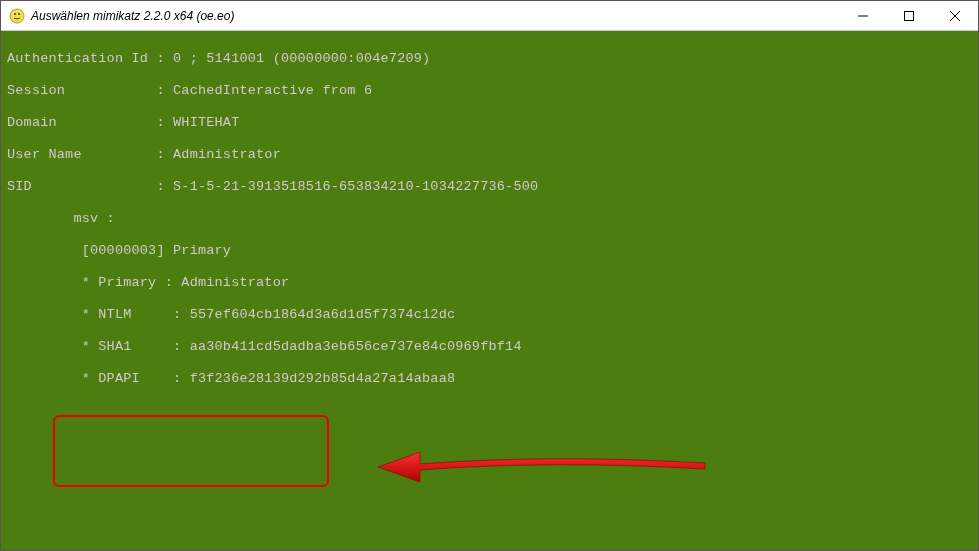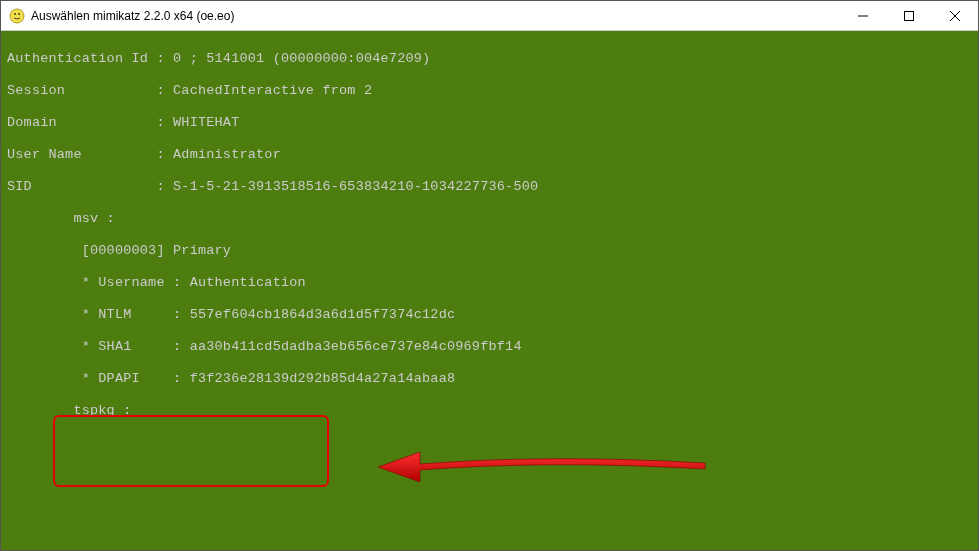--- a/index.html
+++ b/index.html
@@ -11,20 +11,21 @@
       overflow: hidden;
       border: 1px solid #555;
     }
     .titlebar {
       background: #fff;
       height: 30px;
       display: flex;
       align-items: center;
       padding-left: 8px;
       border-bottom: 1px solid #ccc;
+      font-style: italic;
     }
     .app-icon {
       width: 16px;
       height: 16px;
       margin-right: 6px;
     }
     .title-text {
       font-family: 'Segoe UI', sans-serif;
       font-size: 12px;
       color: #000;
@@ -101,31 +102,30 @@
       <svg width="10" height="10">
           <line x1="0" y1="0" x2="10" y2="10" stroke="#000" stroke-width="1"></line>
           <line x1="10" y1="0" x2="0" y2="10" stroke="#000" stroke-width="1"></line>
         </svg>
     </div>
   </div>
 </div>
 
 <div class="console">
 <div>Authentication Id : 0 ; 5141001 (00000000:004e7209)</div>
-<div>Session           : CachedInteractive from 2</div>
+<div>Session           : CachedInteractive from 6</div>
 <div>Domain            : WHITEHAT</div>
 <div>User Name         : Administrator</div>
 <div>SID               : S-1-5-21-3913518516-653834210-1034227736-500</div>
 <div>        msv :</div>
 <div>         [00000003] Primary</div>
-<div>         * Username : Authentication</div>
+<div>         * Primary : Administrator</div>
 <div>         * NTLM     : 557ef604cb1864d3a6d1d5f7374c12dc</div>
 <div>         * SHA1     : aa30b411cd5dadba3eb656ce737e84c0969fbf14</div>
 <div>         * DPAPI    : f3f236e28139d292b85d4a27a14abaa8</div>
-<div>        tspkg :</div>
 
 
 
 
 
 
 
 
 
 

